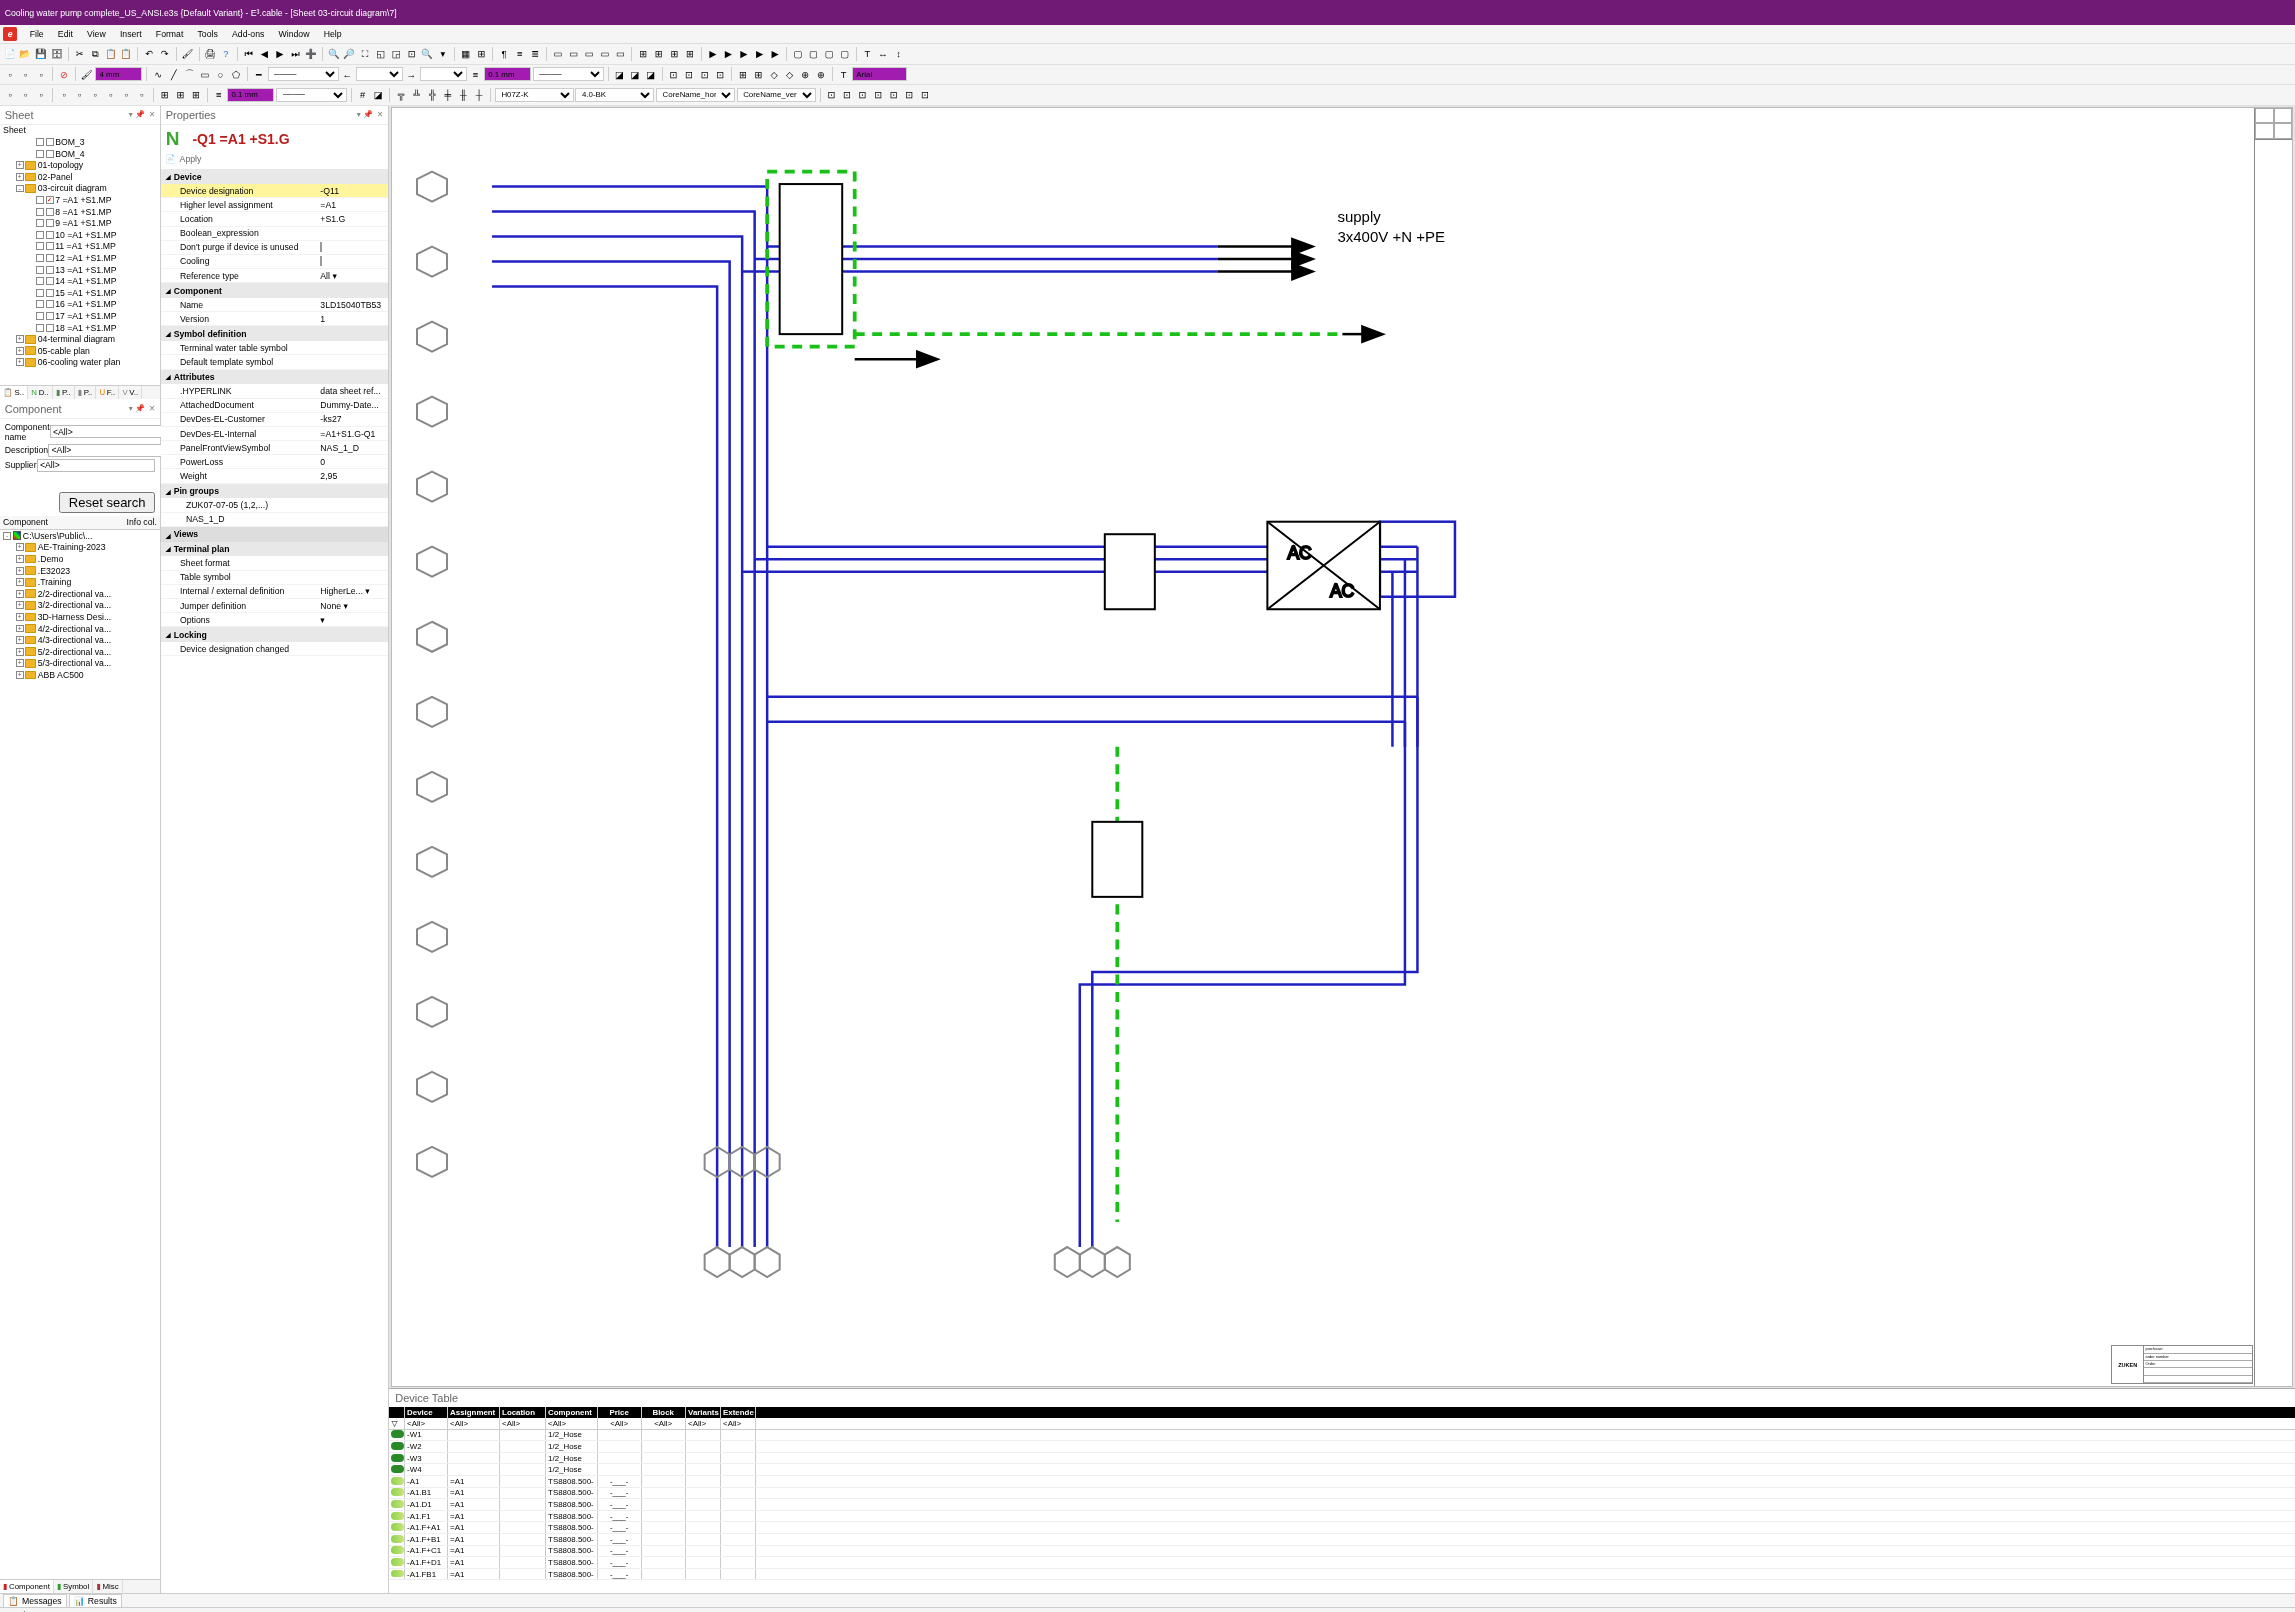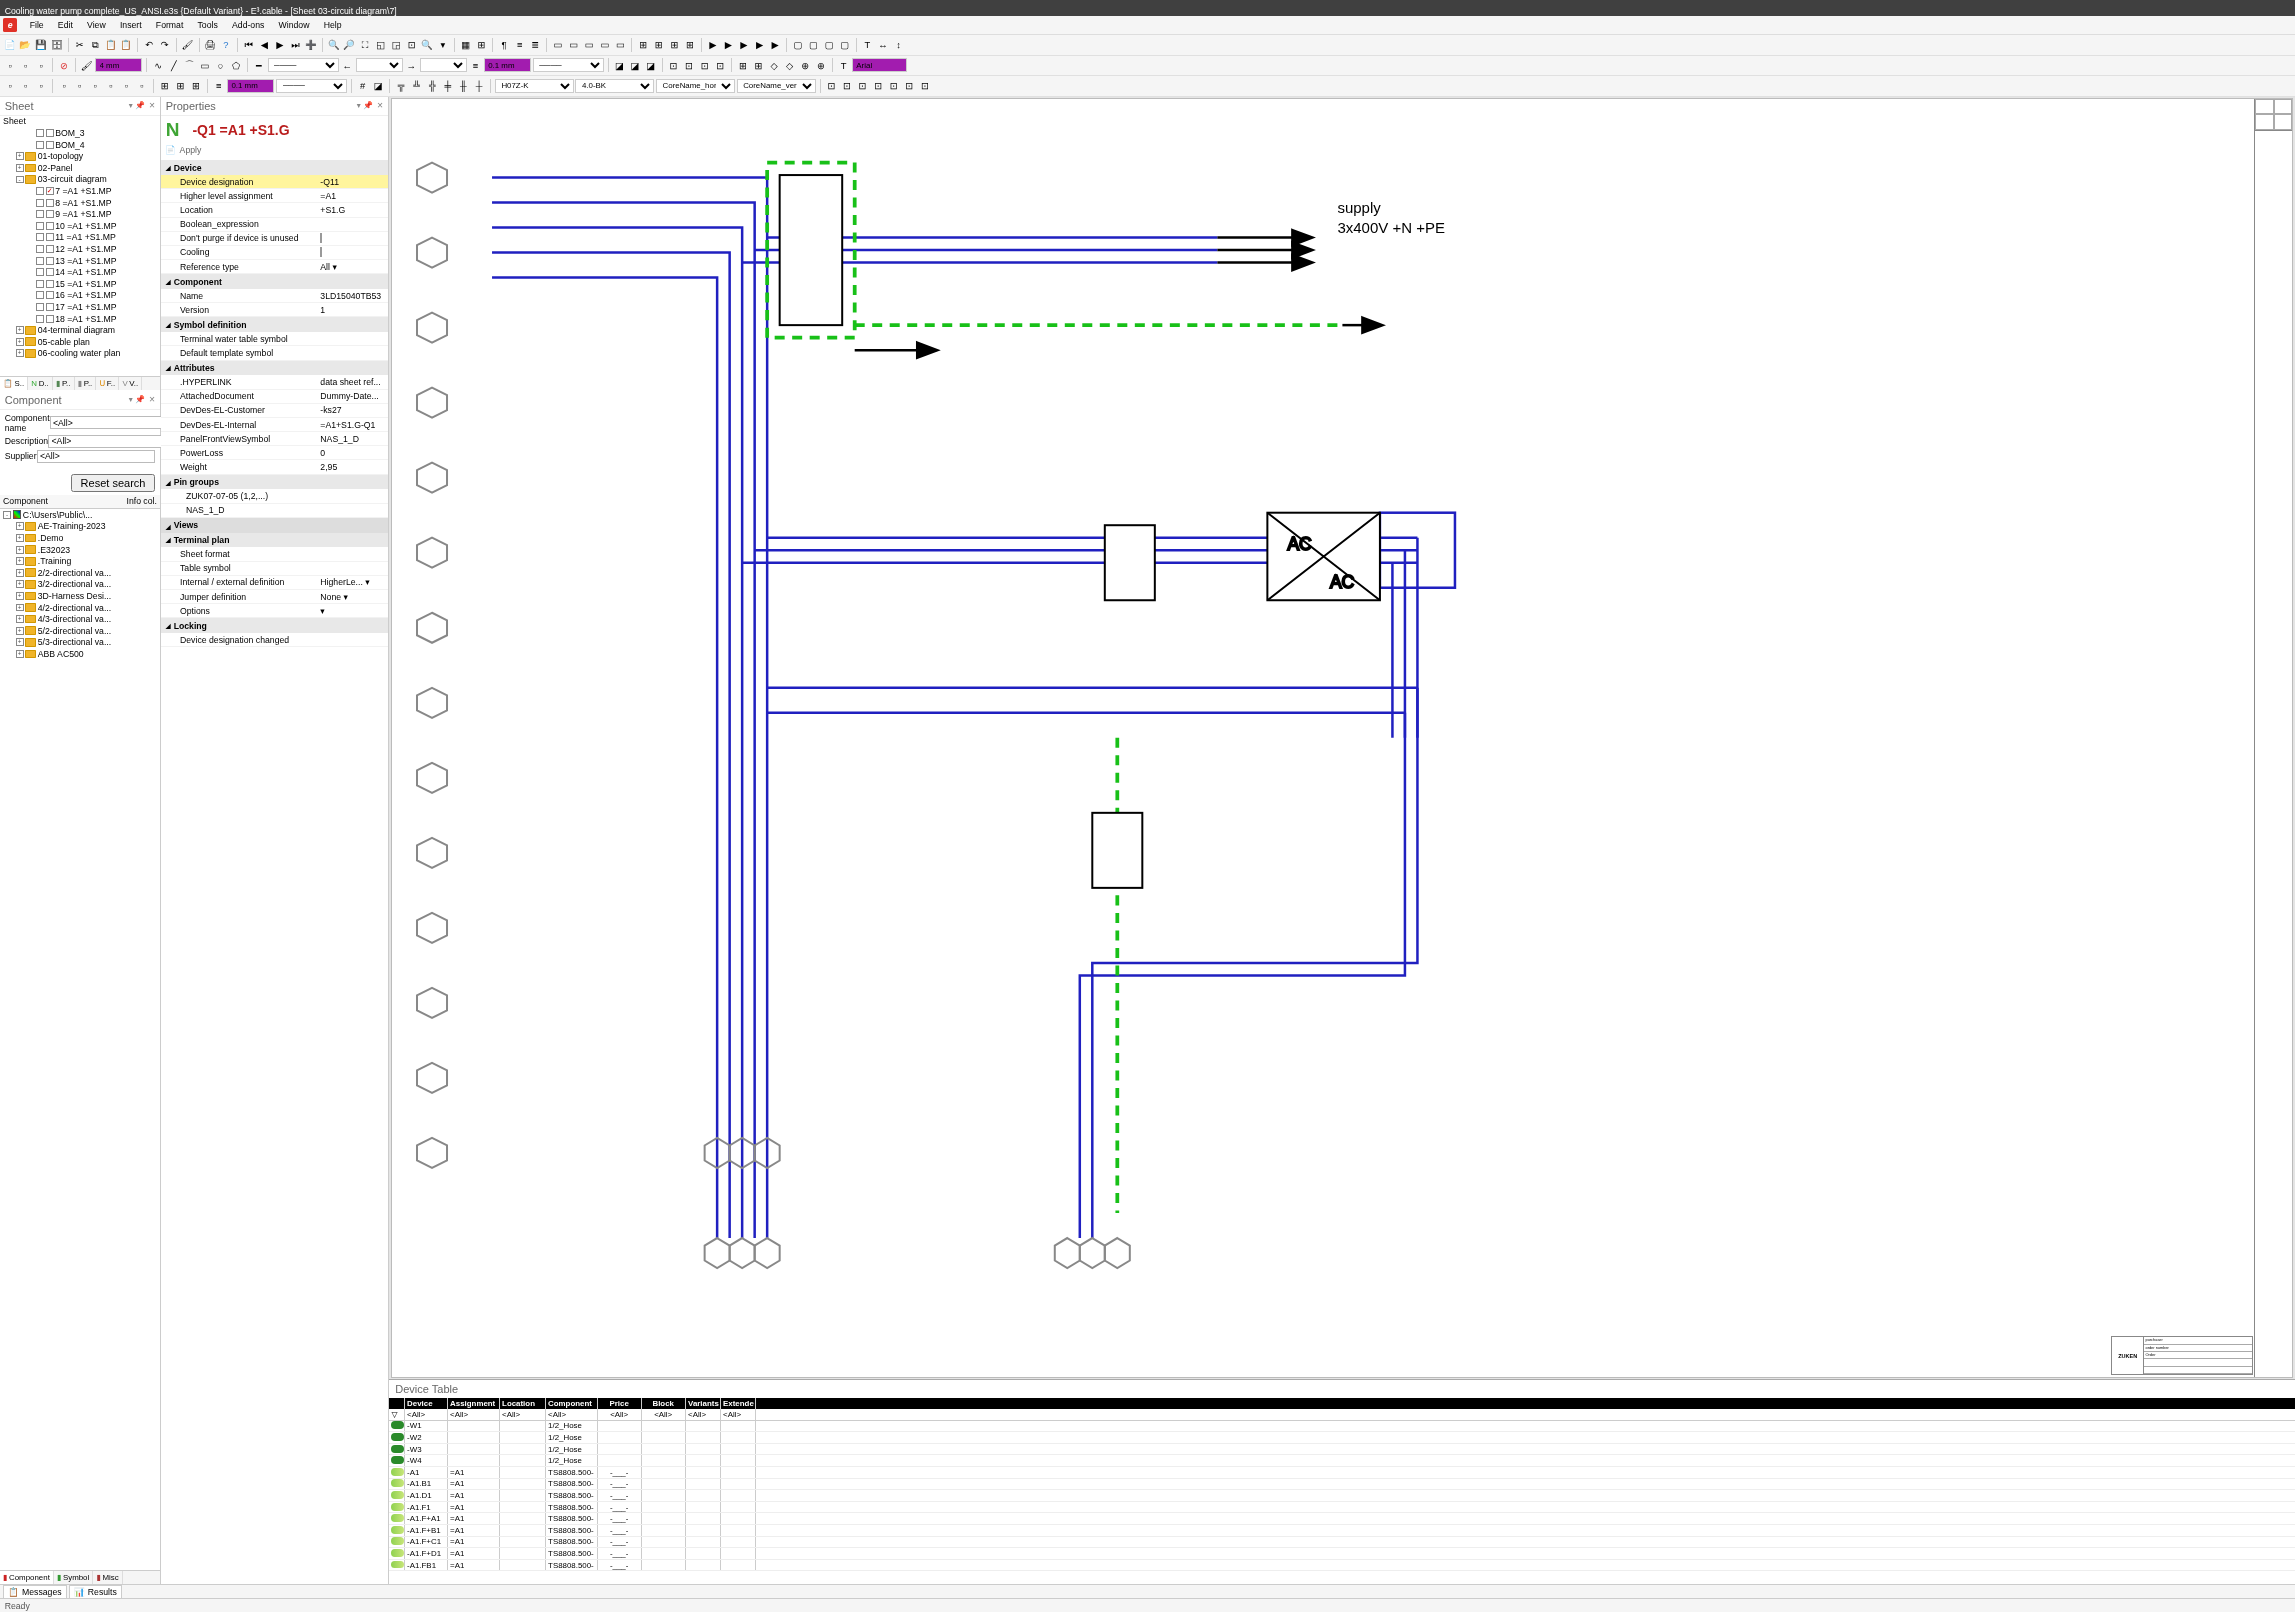--- a/index.html
+++ b/index.html
@@ -1,19 +1,19 @@
 <!DOCTYPE html>
 <html style="font-size:12.6px"><head>
 <meta charset="utf-8">
 <style>
 * { box-sizing: border-box; margin: 0; padding: 0; font-family: "Segoe UI", Arial, sans-serif; }
 body { font-size: 8.7px; background: #f0f0f0; overflow: hidden; }
 
 
-.titlebar { background: #404040; color: #fff; height: 16px; display: flex; align-items: flex-end; padding: 0 4.7px; font-size: 8.7px; }
+.titlebar { background: #701a75; color: #fff; height: 25px; display: flex; align-items: center; padding: 0 4.7px; font-size: 8.7px; }
 
 
 .menubar { background: #f5f5f5; height: 19px; display: flex; align-items: center; padding: 0 3.1px; gap: 1.6px; border-bottom: 0.8px solid #ddd; }
 .menubar .logo { width: 14px; height: 14px; background: #e03127; border-radius: 1.6px; display: flex; align-items: center; justify-content: center; color: #fff; font-weight: bold; font-style: italic; margin-right: 4.7px; }
 .menubar span { padding: 2.4px 6.3px; cursor: pointer; }
 
 
 .toolbar-row { background: #f5f5f5; height: 20.5px; display: flex; align-items: center; padding: 0 3.1px; gap: 1.6px; border-bottom: 0.8px solid #e0e0e0; }
 .tb-btn { width: 14px; height: 14px; display: flex; align-items: center; justify-content: center; cursor: pointer; border: 0.8px solid transparent; font-size: 9.4px; }
 .tb-sep { width: 0.8px; height: 14px; background: #ccc; margin: 0 2.4px; }
@@ -37,21 +37,21 @@
 .chk.on::after { content: "✓"; color: #d00; font-size: 7px; display: block; line-height: 6.3px; }
 .tab-strip { display: flex; border-top: 0.8px solid #ccc; background: #f5f5f5; font-size: 7.9px; overflow:hidden;}
 .tab-strip .tab { padding: 2.4px 3.1px; border-right: 0.8px solid #ddd; cursor: pointer; display: flex; align-items: center; gap: 1.6px; white-space:nowrap; }
 .tab-strip .tab.active { background: #fff; }
 
 
 .comp-filters { padding: 3.1px 4.7px; font-size: 8.7px; }
 .comp-filters .row { display: flex; align-items: center; margin-bottom: 2.4px; }
 .comp-filters .row label { width: 65px; }
 .comp-filters .row input { flex: 1; height: 12.6px; font-size: 8.7px; border: 0.8px solid #bbb; padding: 0 2.4px; }
-.comp-filters button { float: right; font-size: 11px; padding: 0.8px 7.9px; margin-top: 9px; }
+.comp-filters button { float: right; font-size: 13px; padding: 0.8px 7.9px; margin-top: 18px; }
 .comp-list-header { display: flex; font-size: 8.7px; border-bottom: 0.8px solid #ccc; background: #f7f7f7; padding: 1.6px 3.1px; }
 .comp-list-header span:first-child { flex: 1; }
 .comp-list { overflow: auto; }
 .comp-list .tree-item .rainbow { width: 8.7px; height: 8.7px; background: linear-gradient(45deg,#f00,#0f0,#00f); border:0.8px solid #555; }
 
 
 .props-col { width: 228px; background: #fff; border-right: 0.8px solid #ccc; display: flex; flex-direction: column; }
 .props-title { display:flex; align-items:center; gap:4.7px; padding: 3.1px 4.7px; }
 .props-title .n-ico { width: 22px; height: 22px; color: #3fa535; font-weight: bold; font-size: 19px; }
 .props-title .txt { font-size: 14px; font-weight: 600; color: #b91c1c; }

